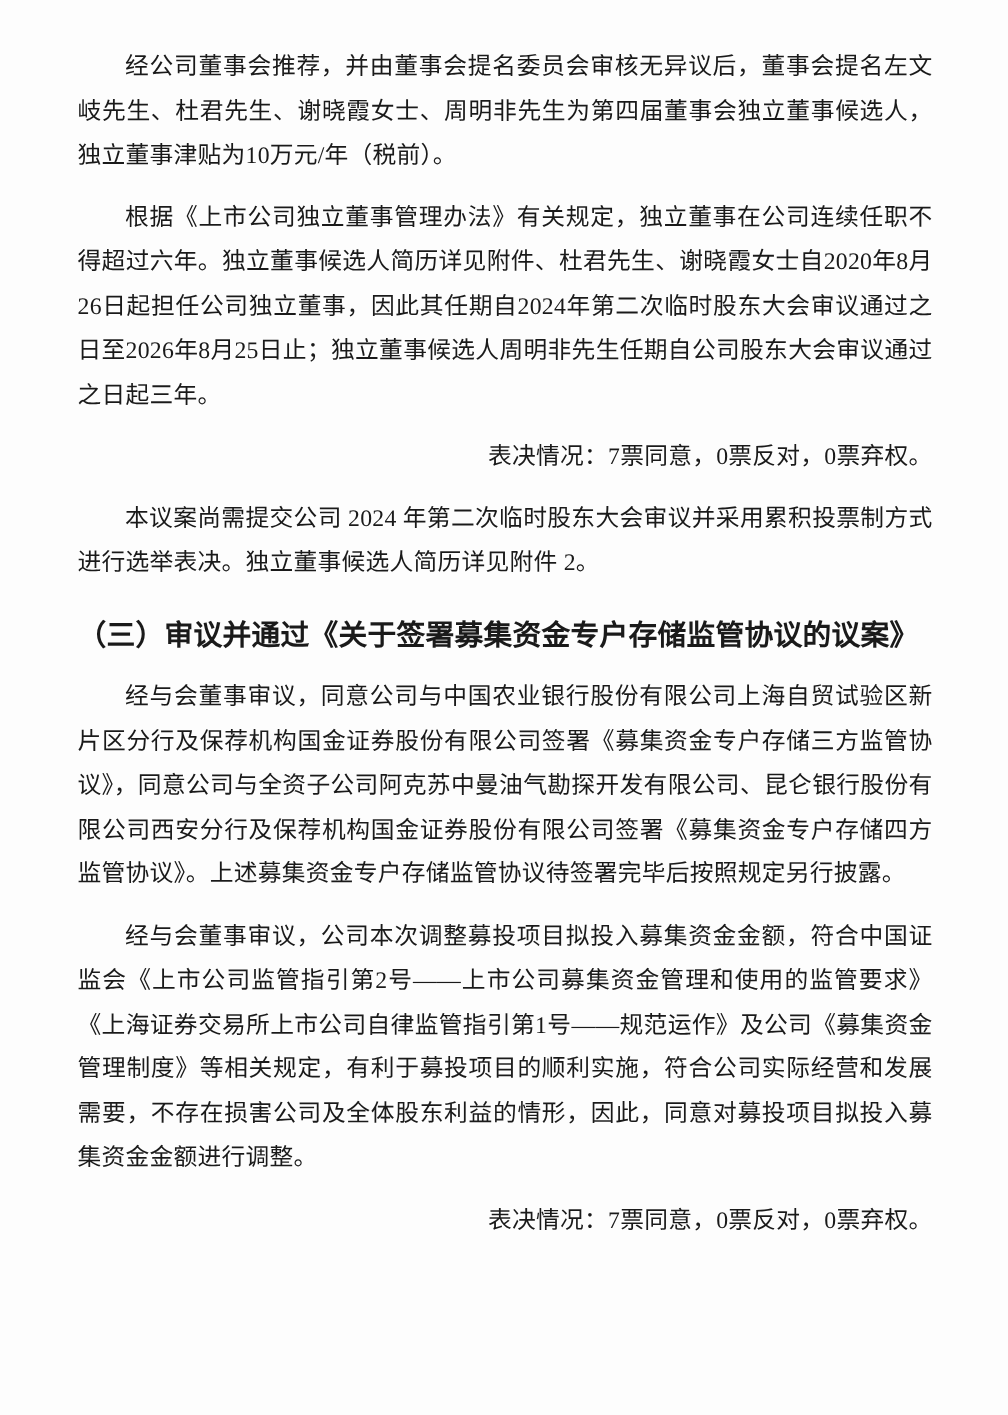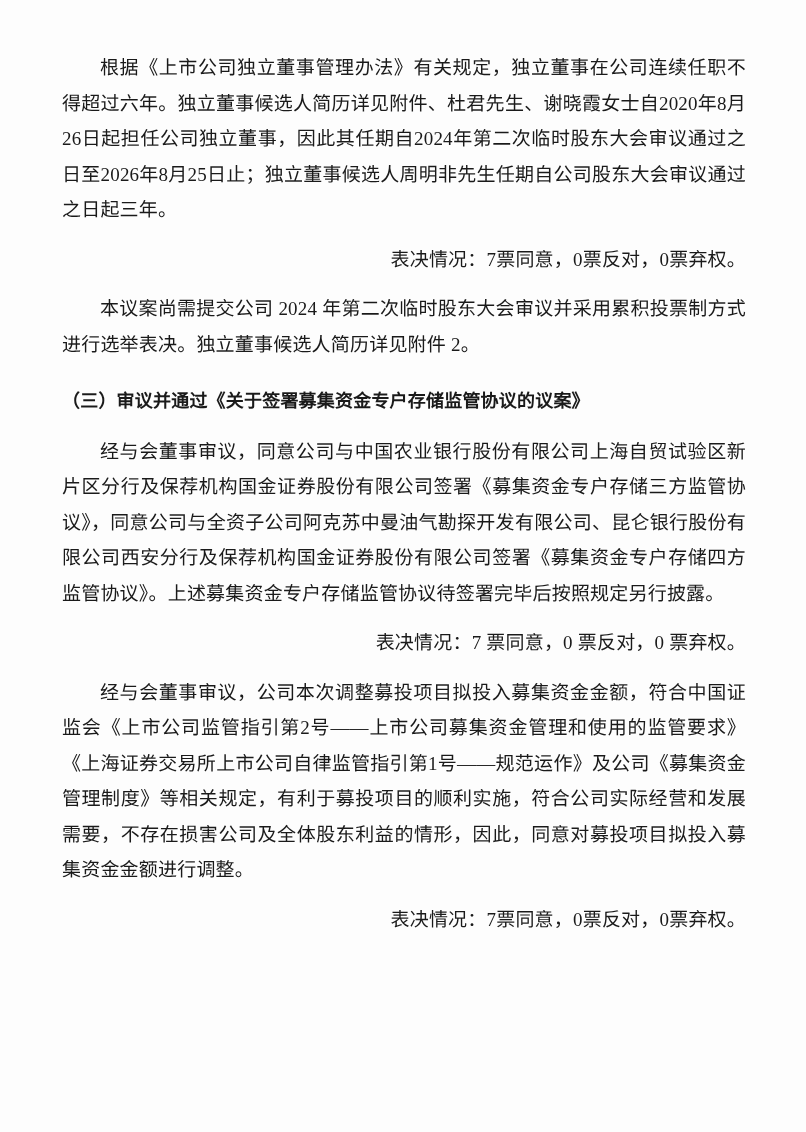--- a/index.html
+++ b/index.html
@@ -36,29 +36,29 @@
     margin: 14px 0 0 0;
     text-align: right;
     text-indent: 2em;
     letter-spacing: 0.2px;
   }
   .heading {
     margin: 22px 0 0 0;
     font-weight: 700;
     text-align: justify;
     text-indent: 0;
-    font-size: 18px;
+    font-size: 23px;
     letter-spacing: 0.2px;
   }
 </style>
 </head>
 <body>
 
 <div class="page">
+  <p class="para first">经公司董事会推荐，并由董事会提名委员会审核无异议后，董事会提名左文岐先生、杜君先生、谢晓霞女士、周明非先生为第四届董事会独立董事候选人，独立董事津贴为10万元/年（税前）。</p>
   <p class="para">根据《上市公司独立董事管理办法》有关规定，独立董事在公司连续任职不得超过六年。独立董事候选人简历详见附件、杜君先生、谢晓霞女士自2020年8月26日起担任公司独立董事，因此其任期自2024年第二次临时股东大会审议通过之日至2026年8月25日止；独立董事候选人周明非先生任期自公司股东大会审议通过之日起三年。</p>
   <p class="vote">表决情况：7票同意，0票反对，0票弃权。</p>
   <p class="para">本议案尚需提交公司 2024 年第二次临时股东大会审议并采用累积投票制方式进行选举表决。独立董事候选人简历详见附件 2。</p>
   <h3 class="heading">（三）审议并通过《关于签署募集资金专户存储监管协议的议案》</h3>
   <p class="para">经与会董事审议，同意公司与中国农业银行股份有限公司上海自贸试验区新片区分行及保荐机构国金证券股份有限公司签署《募集资金专户存储三方监管协议》，同意公司与全资子公司阿克苏中曼油气勘探开发有限公司、昆仑银行股份有限公司西安分行及保荐机构国金证券股份有限公司签署《募集资金专户存储四方监管协议》。上述募集资金专户存储监管协议待签署完毕后按照规定另行披露。</p>
-  <p class="vote">表决情况：7 票同意，0 票反对，0 票弃权。</p>
   <p class="para">经与会董事审议，公司本次调整募投项目拟投入募集资金金额，符合中国证监会《上市公司监管指引第2号——上市公司募集资金管理和使用的监管要求》《上海证券交易所上市公司自律监管指引第1号——规范运作》及公司《募集资金管理制度》等相关规定，有利于募投项目的顺利实施，符合公司实际经营和发展需要，不存在损害公司及全体股东利益的情形，因此，同意对募投项目拟投入募集资金金额进行调整。</p>
   <p class="vote">表决情况：7票同意，0票反对，0票弃权。</p>
 </div>
 
 </body></html>

